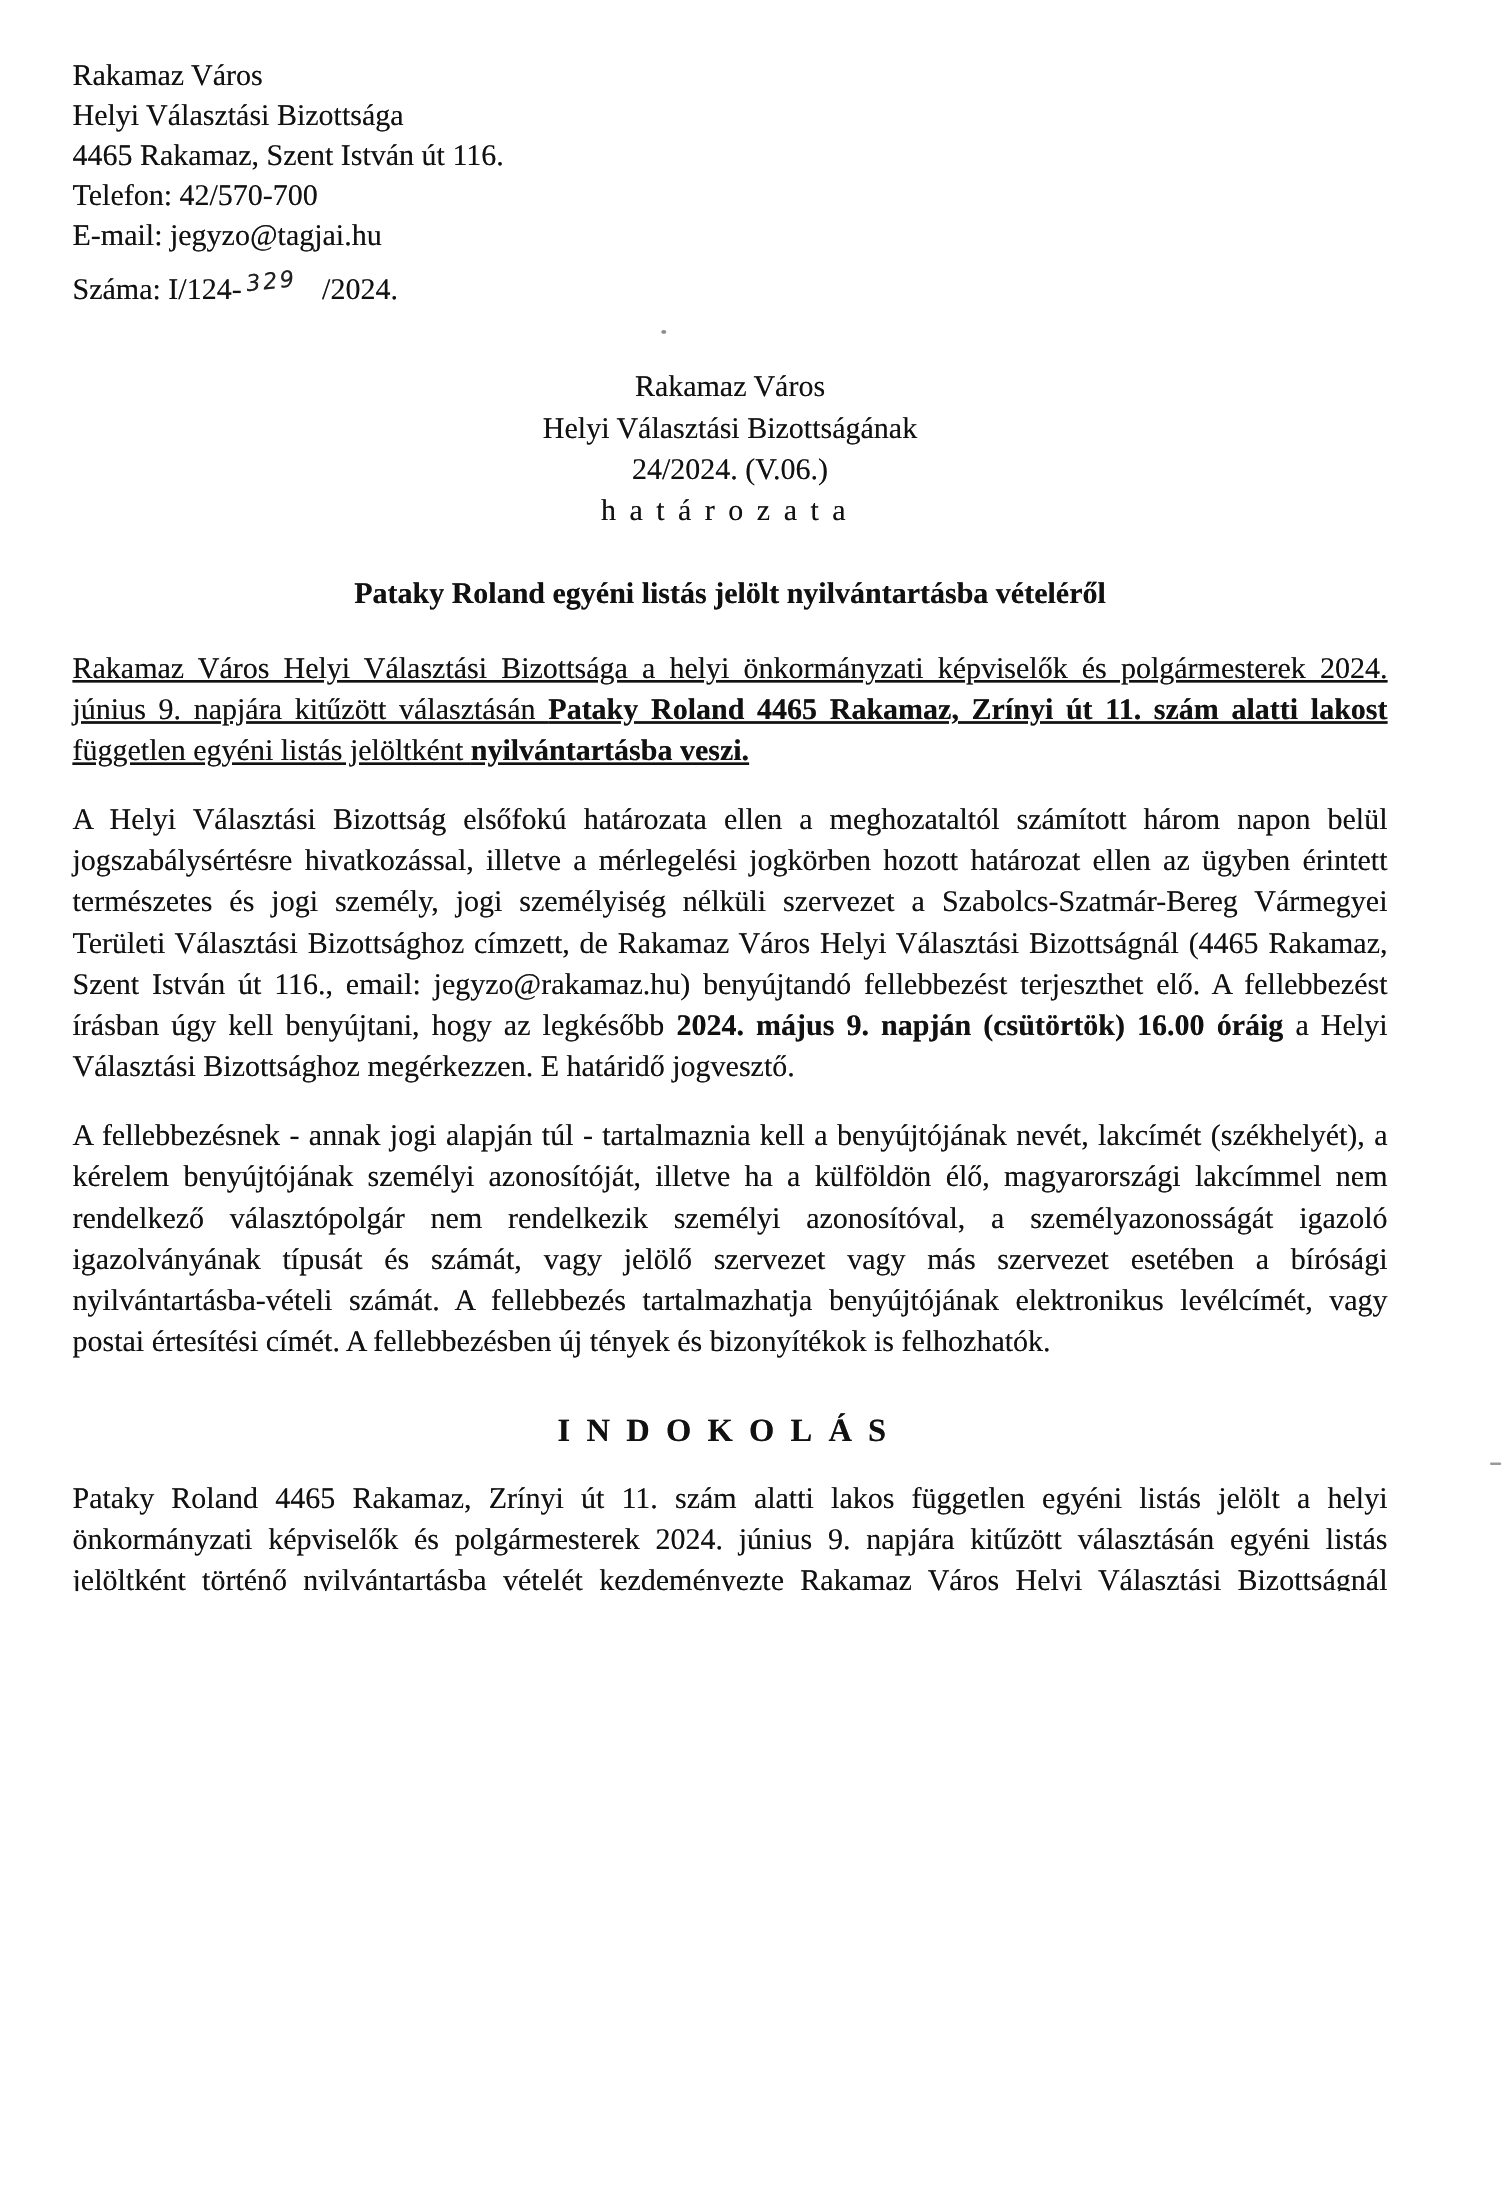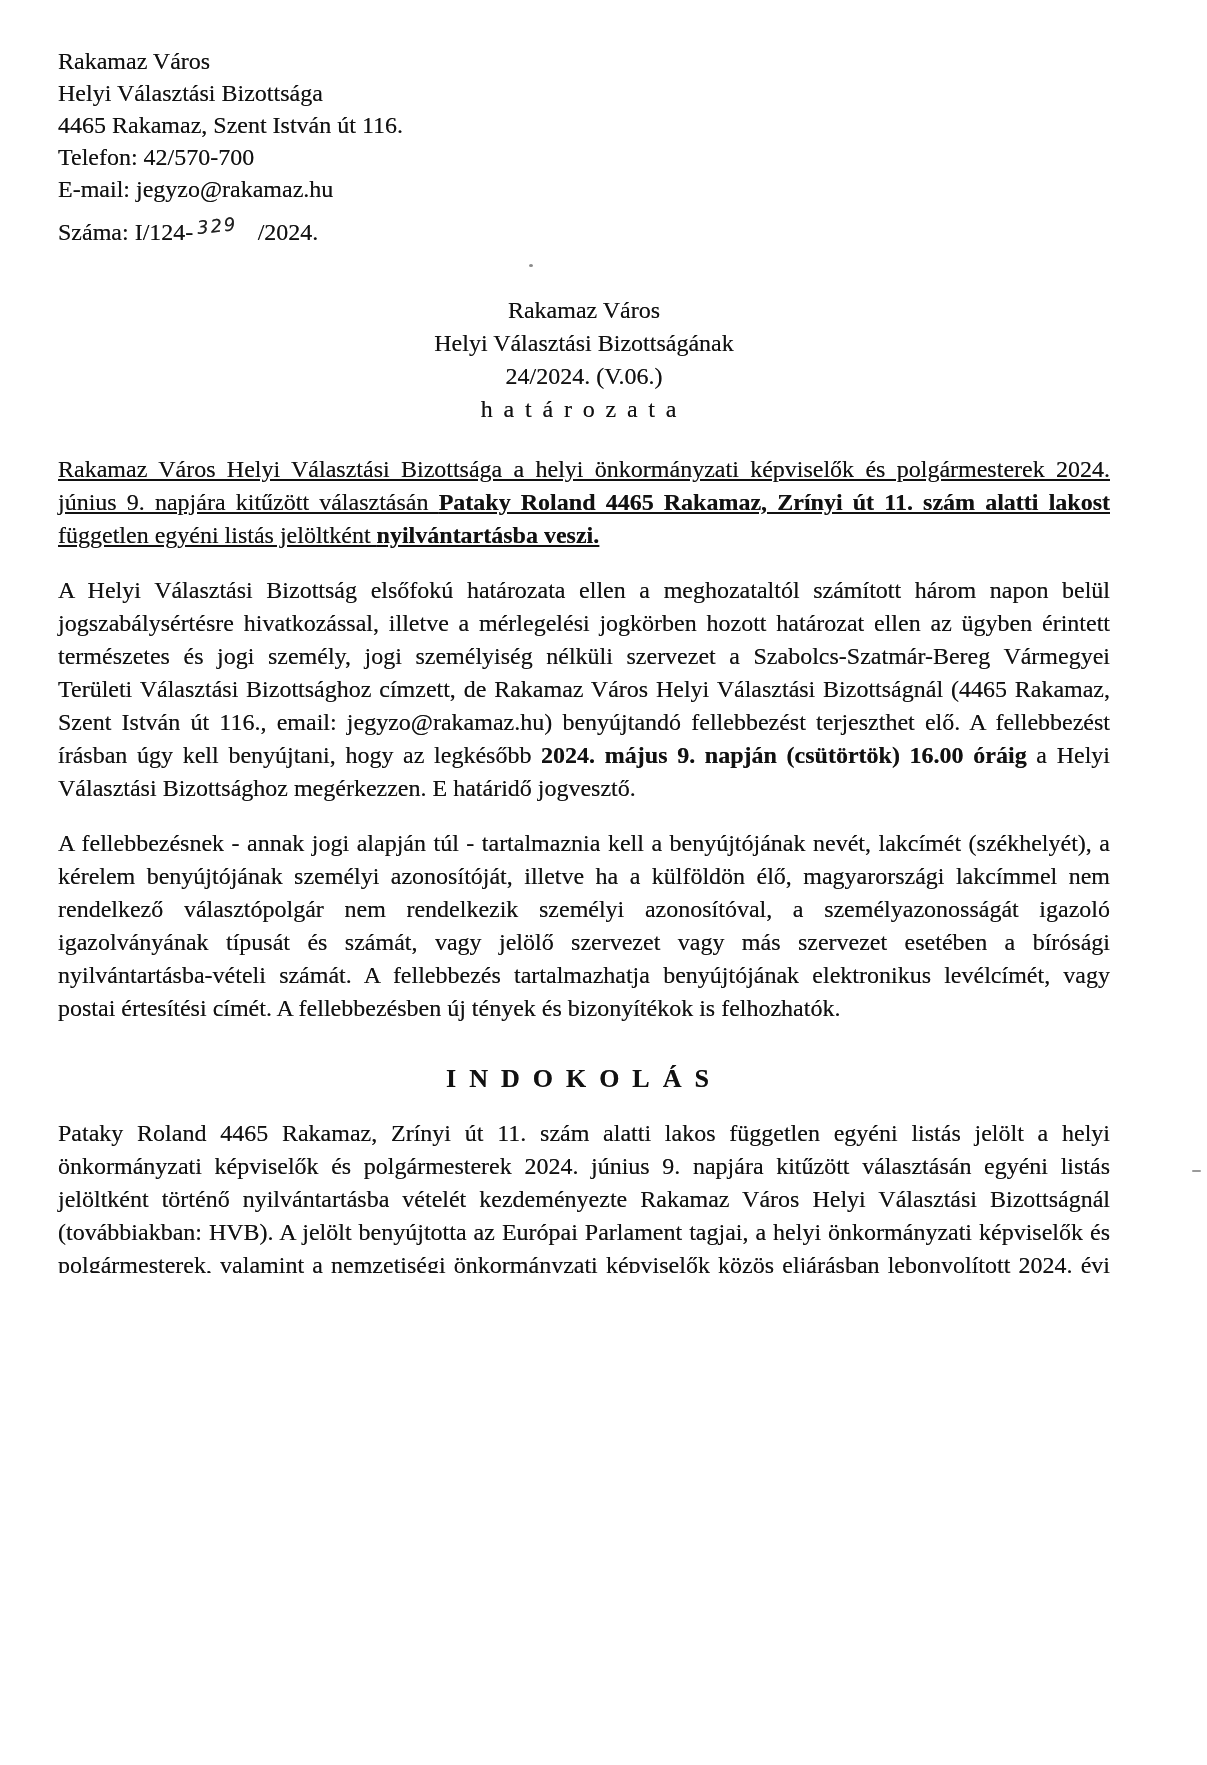--- a/index.html
+++ b/index.html
@@ -83,34 +83,35 @@
 </head>
 <body>
 
 <div class="page">
 
   <div class="sender">
     <div>Rakamaz Város</div>
     <div>Helyi Választási Bizottsága</div>
     <div>4465 Rakamaz, Szent István út 116.</div>
     <div>Telefon: 42/570-700</div>
-    <div>E-mail: jegyzo@rakamaz.hu</div>
+    <div>E-mail: jegyzo@tagjai.hu</div>
   </div>
 
   <div class="case-number">
     <span>Száma: I/124-</span><span class="handwritten">329</span><span class="case-suffix">/2024.</span>
   </div>
 
   <div class="title-block">
     <div>Rakamaz Város</div>
     <div>Helyi Választási Bizottságának</div>
     <div>24/2024. (V.06.)</div>
     <div class="spread">határozata</div>
   </div>
 
+  <div class="subject">Pataky Roland egyéni listás jelölt nyilvántartásba vételéről</div>
 
   <p class="body-par first-par"><span>Rakamaz Város Helyi Választási Bizottsága a helyi önkormányzati képviselők és polgármesterek 2024. június 9. napjára kitűzött választásán </span><span class="b">Pataky Roland 4465 Rakamaz, Zrínyi út 11. szám alatti lakost </span><span>független egyéni listás jelöltként </span><span class="b">nyilvántartásba veszi.</span></p>
 
   <p class="body-par"><span>A Helyi Választási Bizottság elsőfokú határozata ellen a meghozataltól számított három napon belül jogszabálysértésre hivatkozással, illetve a mérlegelési jogkörben hozott határozat ellen az ügyben érintett természetes és jogi személy, jogi személyiség nélküli szervezet a Szabolcs-Szatmár-Bereg Vármegyei Területi Választási Bizottsághoz címzett, de Rakamaz Város Helyi Választási Bizottságnál (4465 Rakamaz, Szent István út 116., email: jegyzo@rakamaz.hu) benyújtandó fellebbezést terjeszthet elő. A fellebbezést írásban úgy kell benyújtani, hogy az legkésőbb </span><span class="b">2024. május 9. napján (csütörtök) 16.00 óráig </span><span>a Helyi Választási Bizottsághoz megérkezzen. E határidő jogvesztő.</span></p>
 
   <p class="body-par">A fellebbezésnek - annak jogi alapján túl - tartalmaznia kell a benyújtójának nevét, lakcímét (székhelyét), a kérelem benyújtójának személyi azonosítóját, illetve ha a külföldön élő, magyarországi lakcímmel nem rendelkező választópolgár nem rendelkezik személyi azonosítóval, a személyazonosságát igazoló igazolványának típusát és számát, vagy jelölő szervezet vagy más szervezet esetében a bírósági nyilvántartásba-vételi számát. A fellebbezés tartalmazhatja benyújtójának elektronikus levélcímét, vagy postai értesítési címét. A fellebbezésben új tények és bizonyítékok is felhozhatók.</p>
 
 
   <div class="section-heading">INDOKOLÁS</div>
 

